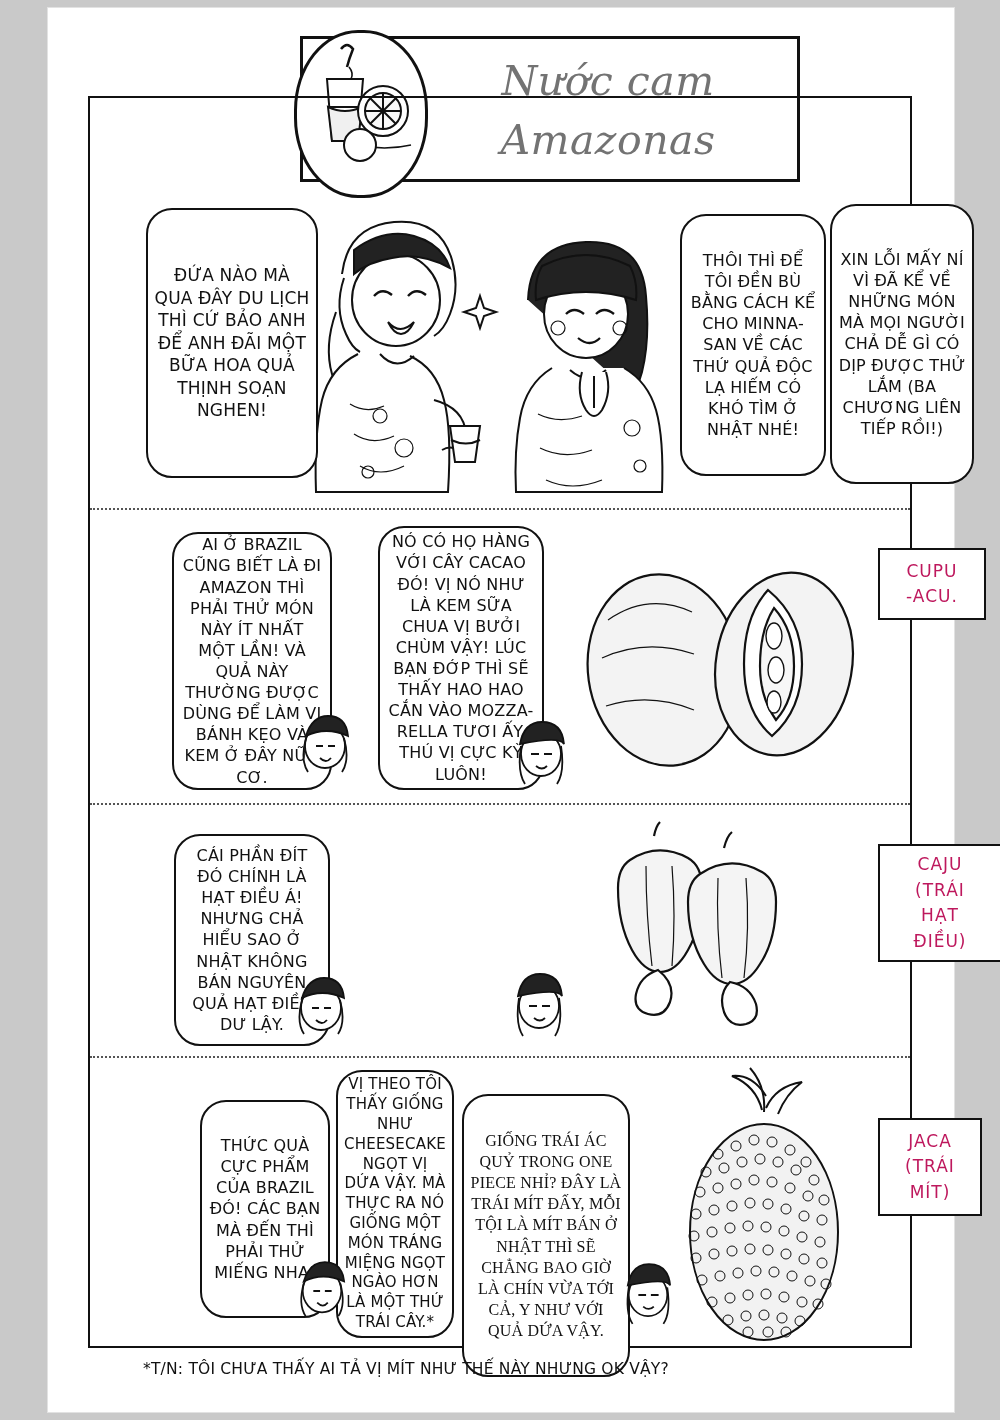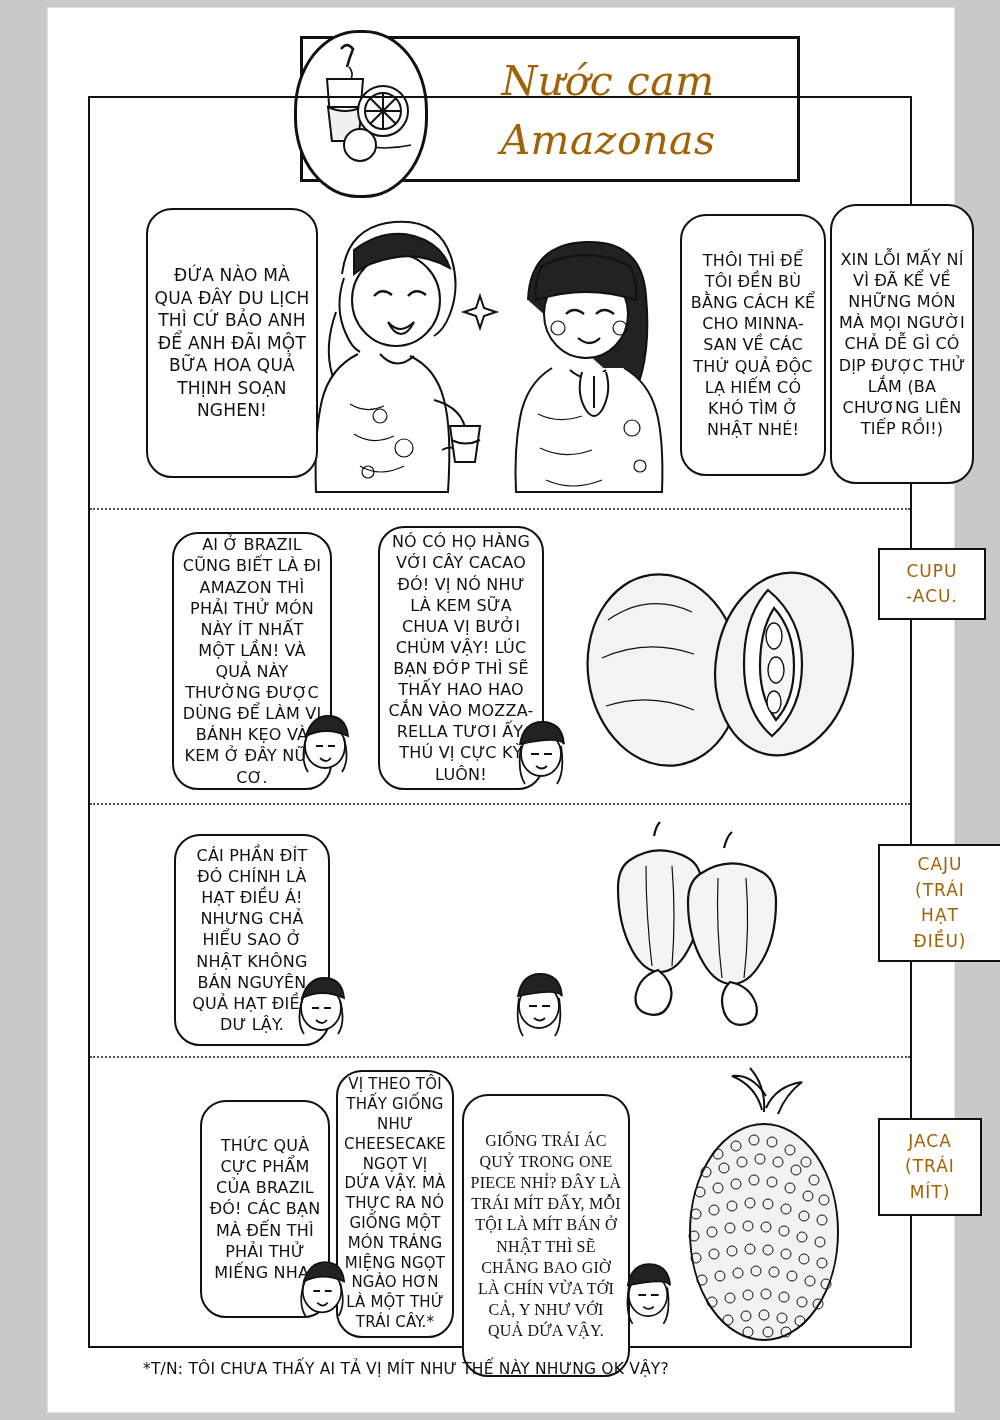--- a/index.html
+++ b/index.html
@@ -73,21 +73,21 @@
   .titletext {
     position: absolute;
     left: 370px;
     top: 44px;
     width: 380px;
     text-align: center;
     font-family: "DejaVu Serif", serif;
     font-style: italic;
     font-size: 41px;
     line-height: 1.45;
-    color: #a16207;
+    color: #737373;
     letter-spacing: 0.5px;
   }
   .titleicon {
     position: absolute;
     left: 246px;
     top: 22px;
     width: 128px;
     height: 162px;
     border: 3px solid #111;
     border-radius: 64px / 80px;
@@ -103,21 +103,21 @@
     box-sizing: border-box;
     display: flex;
     flex-direction: column;
     align-items: center;
     justify-content: center;
     text-align: center;
     font-size: 17px;
     line-height: 1.5;
     letter-spacing: 1px;
     text-transform: uppercase;
-    color: #a16207;
+    color: #be185d;
     padding: 6px;
   }
 
   .tn {
     position: absolute;
     left: 95px;
     top: 1352px;
     font-size: 15.5px;
     text-transform: uppercase;
     color: #111;

